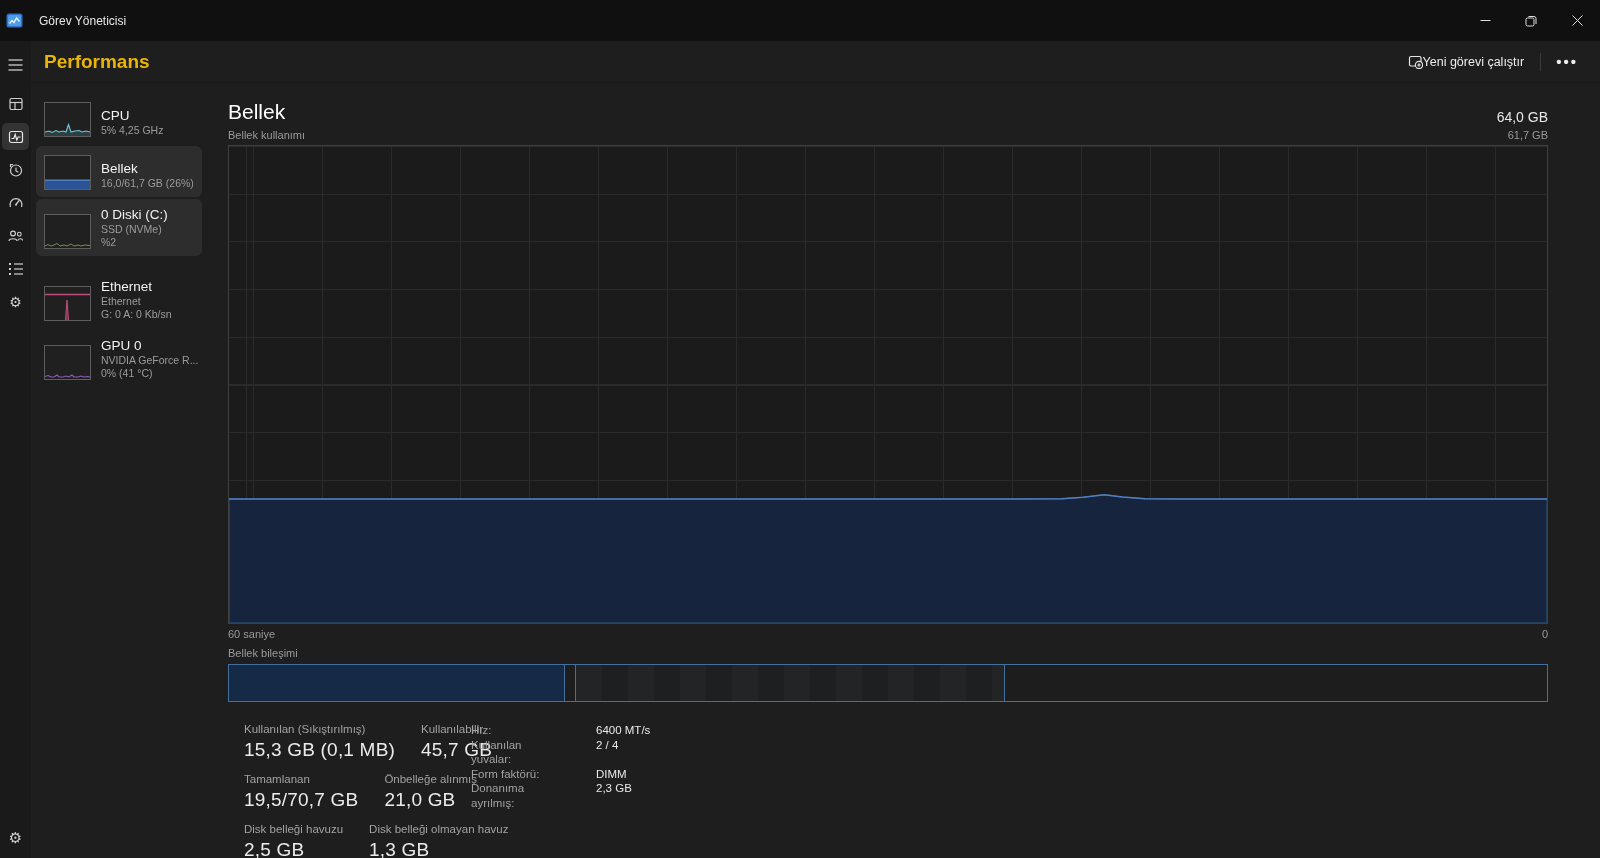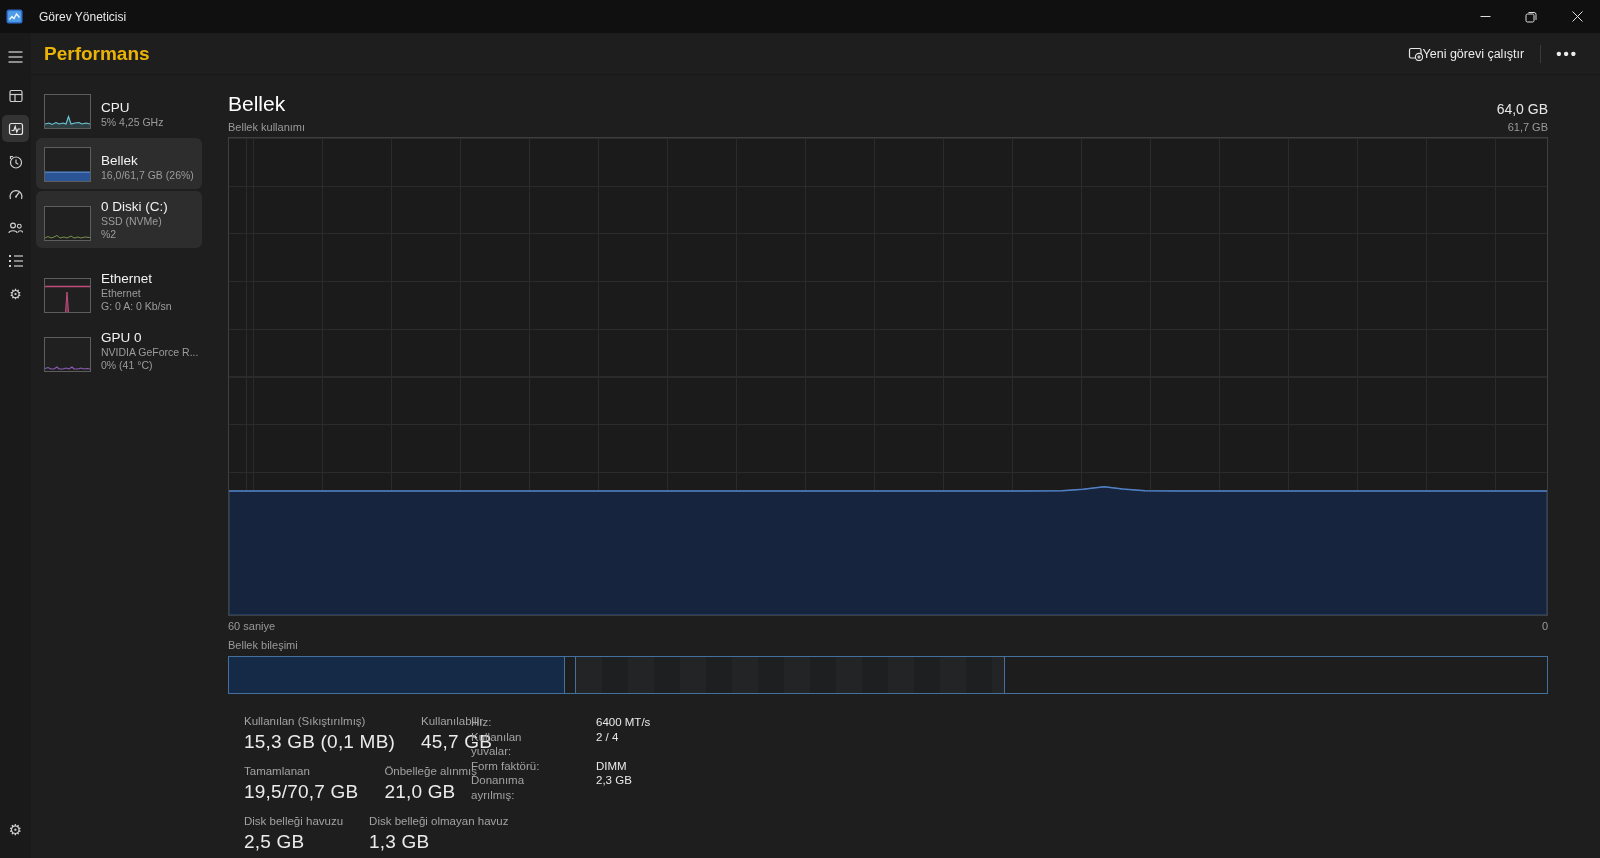--- a/index.html
+++ b/index.html
@@ -1,20 +1,20 @@
 <!DOCTYPE html>
 <html><head>
 <meta charset="utf-8">
 <style>
   html,body{margin:0;padding:0;background:#000;}
   .window{width:1600px;height:858px;position:relative;background:#1e1e1e;
     font-family:"Liberation Sans",sans-serif;color:#fff;overflow:hidden;
     -webkit-font-smoothing:antialiased;}
   
-  .titlebar{height:33px;background:#101010;display:flex;align-items:center;}
+  .titlebar{height:41px;background:#101010;display:flex;align-items:center;}
   .tb-appicon{width:17px;height:17px;margin-left:6px;}
   .tb-title{margin-left:16px;font-size:12px;color:#e8e8e8;}
   .tb-spacer{flex:1;}
   .tb-btn{width:46px;height:27px;display:flex;align-items:center;justify-content:center;color:#dedede;}
   
   .app{display:flex;height:831px;}
   .rail{width:31px;background:#1a1a1a;display:flex;flex-direction:column;align-items:center;position:relative;flex:none;}
   .rail-btn{width:27px;height:27px;min-height:27px;display:flex;align-items:center;justify-content:center;
     border-radius:5px;margin-bottom:6px;color:#cfcfcf;}
   .rail-btn.sel{background:#333333;}

